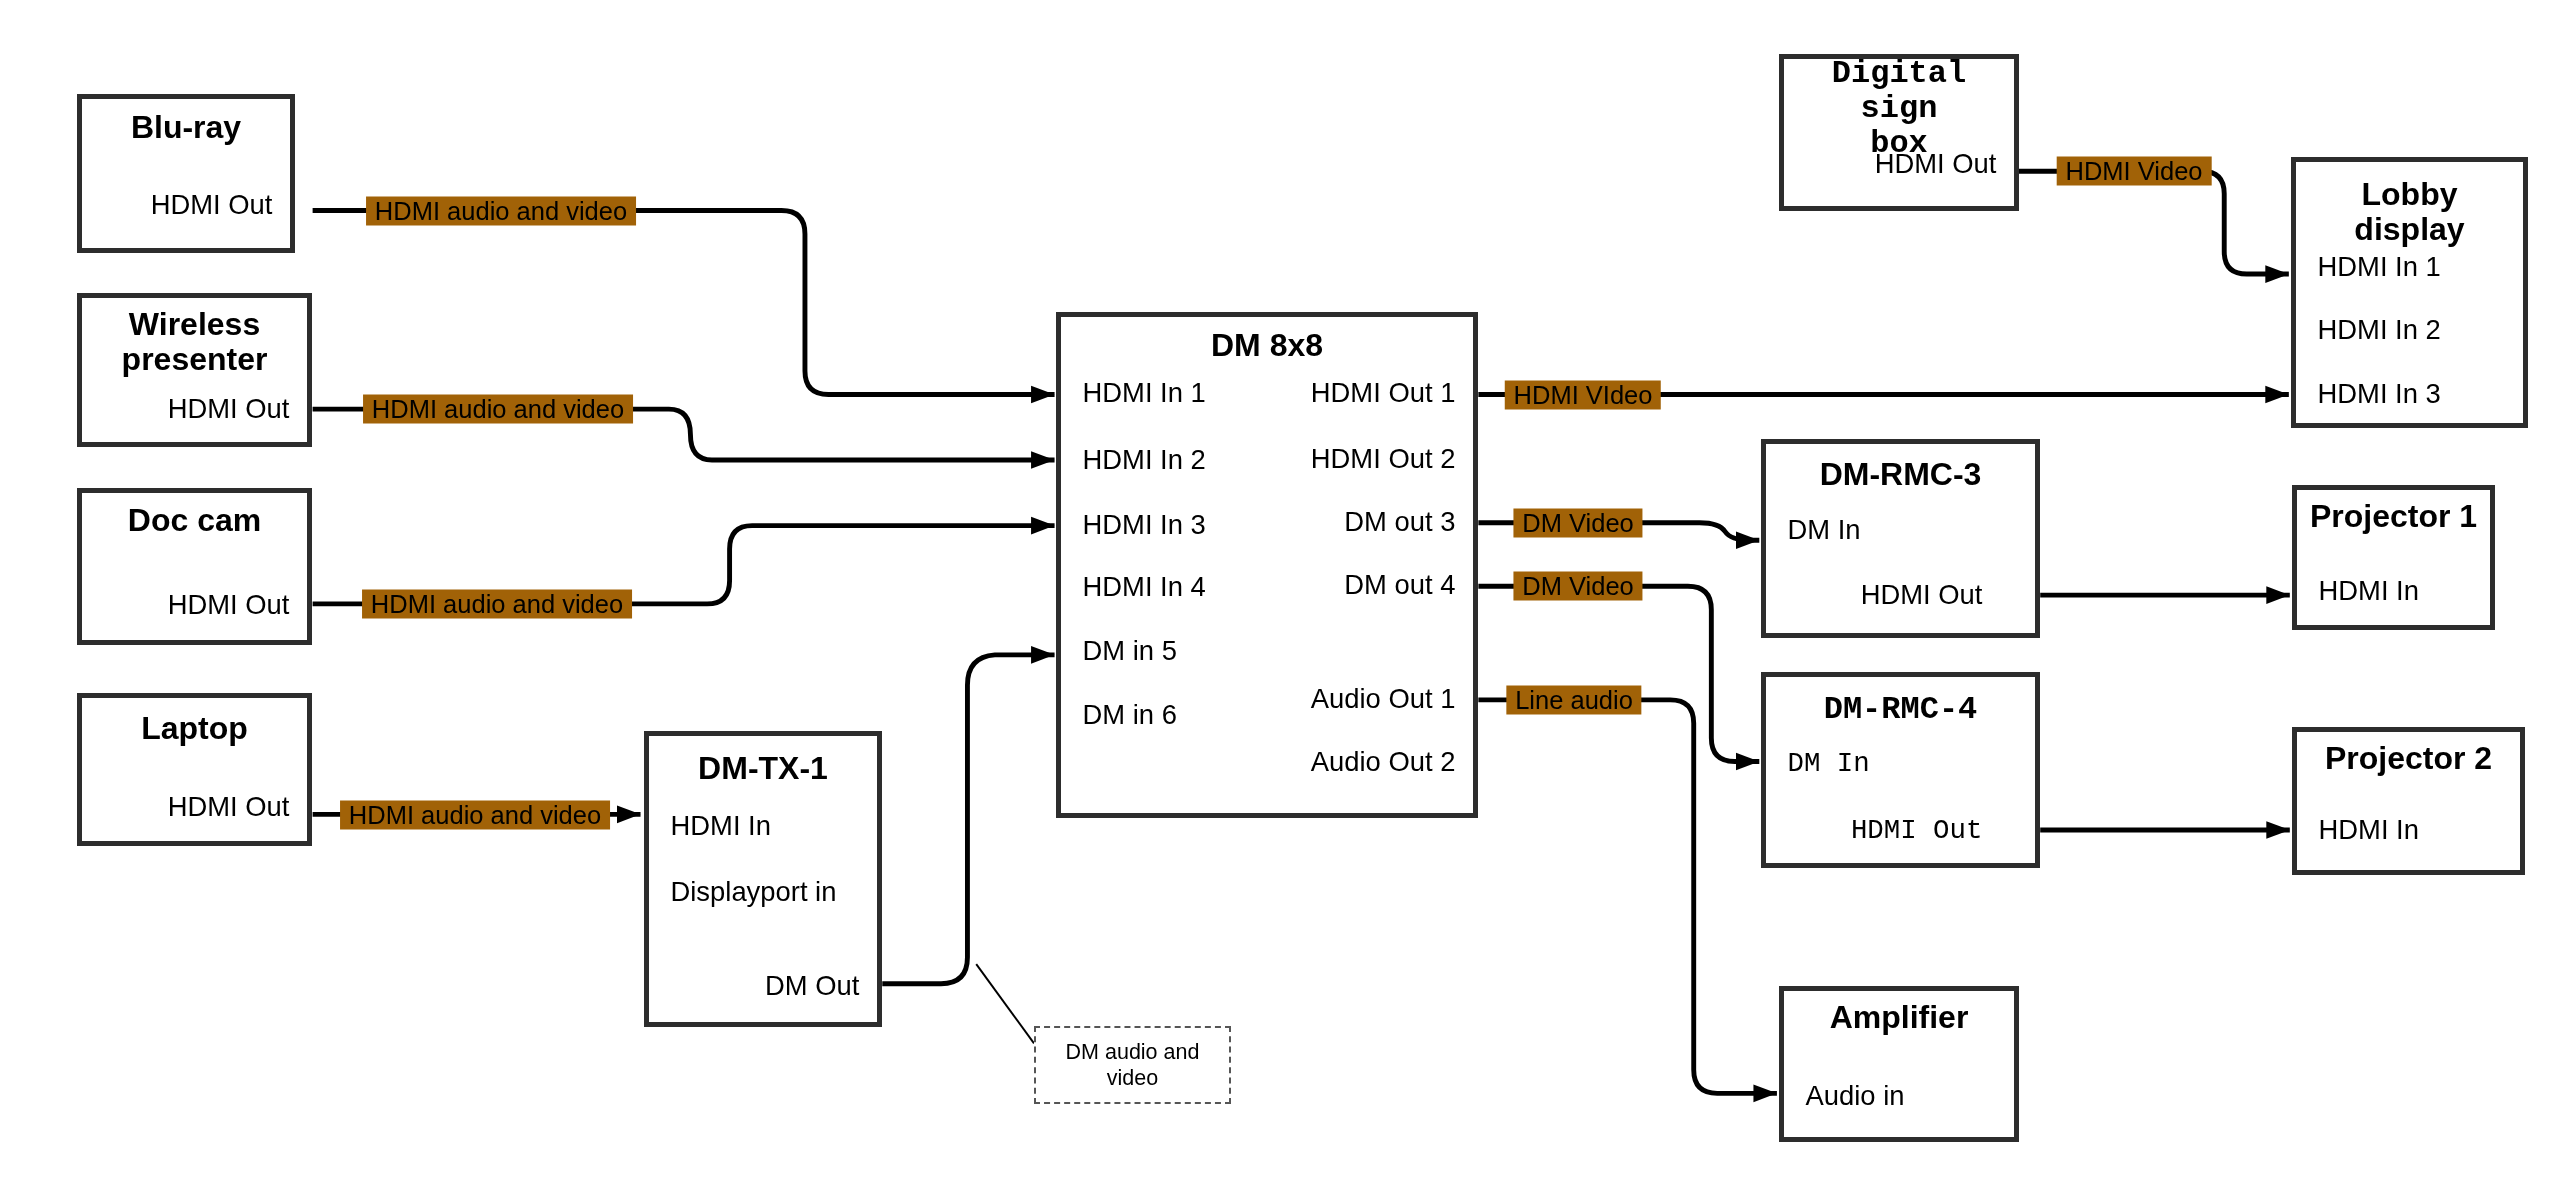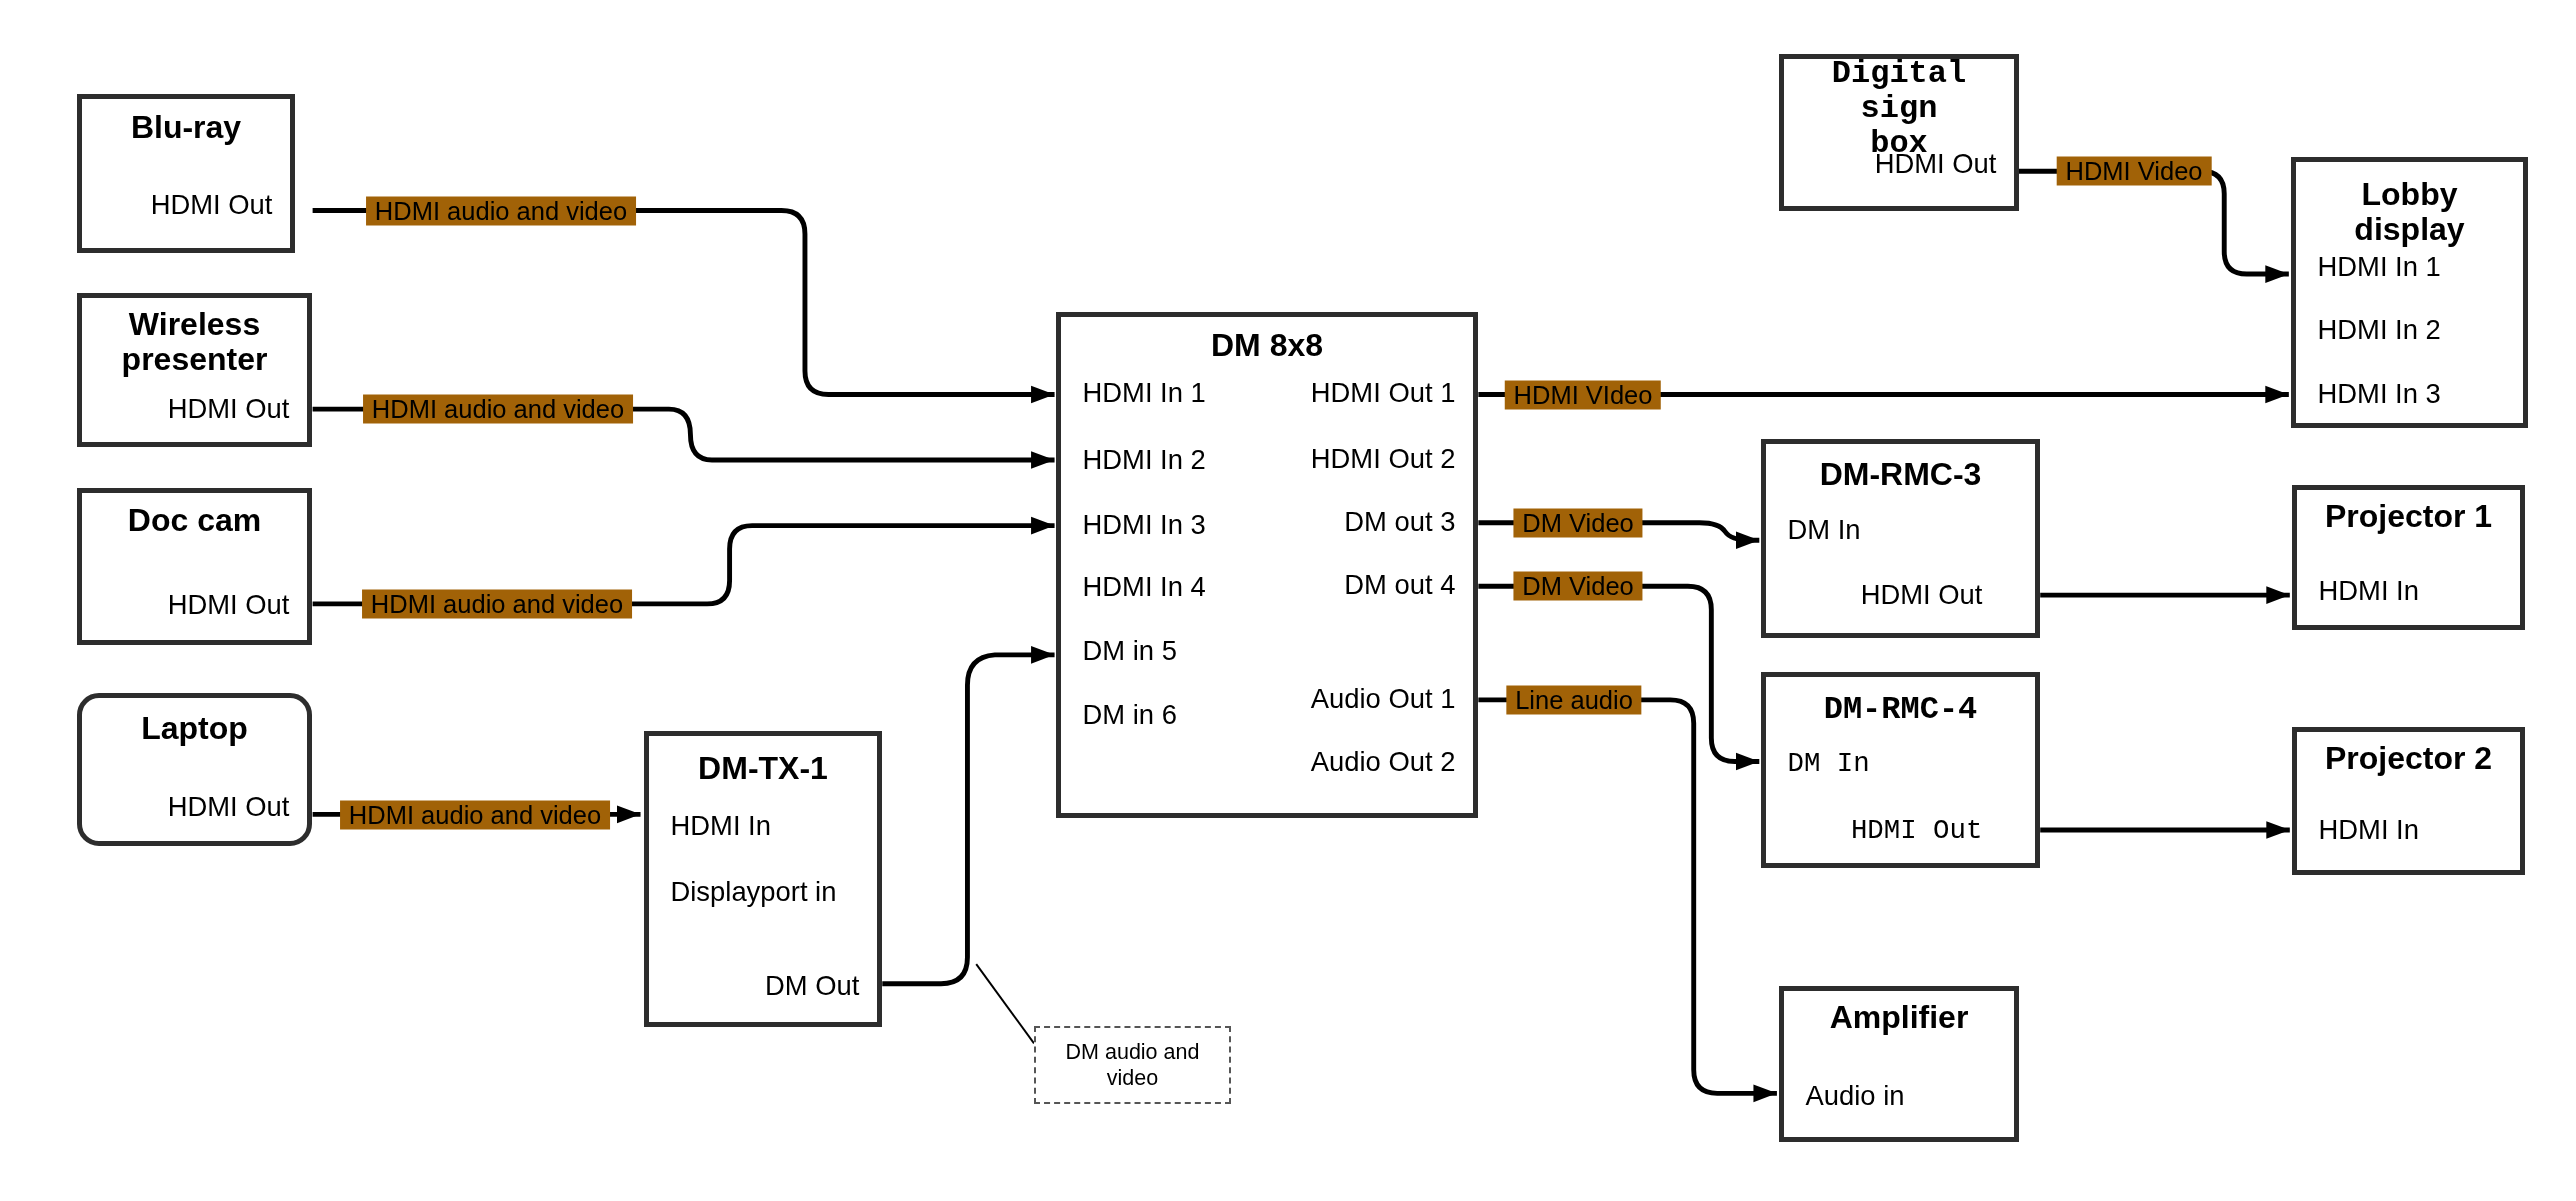--- a/index.html
+++ b/index.html
@@ -65,21 +65,21 @@
     </div>
     <div class="node" style="left: 77px; top: 293px; width: 235px; height: 154px;">
       <div class="title" style="top: 44px;">Wireless
 presenter</div>
       <div class="port right" style="top: 111px;">HDMI Out</div>
     </div>
     <div class="node" style="left: 77px; top: 488px; width: 235px; height: 157px;">
       <div class="title" style="top: 27.4px;">Doc cam</div>
       <div class="port right" style="top: 112px;">HDMI Out</div>
     </div>
-    <div class="node" style="left: 77px; top: 693px; width: 235px; height: 153px; border-radius: 22px;">
+    <div class="node" style="left: 77px; top: 693px; width: 235px; height: 153px;">
       <div class="title" style="top: 30px;">Laptop</div>
       <div class="port right" style="top: 109px;">HDMI Out</div>
     </div>
     <div class="node" style="left: 644px; top: 731px; width: 238px; height: 296px;">
       <div class="title" style="top: 32px;">DM-TX-1</div>
       <div class="port left" style="top: 90px;">HDMI In</div>
       <div class="port left" style="top: 156px;">Displayport in</div>
       <div class="port right" style="top: 250px;">DM Out</div>
     </div>
     <div class="node" style="left: 1056px; top: 312px; width: 422px; height: 506px;">
@@ -107,21 +107,21 @@
 display</div>
       <div class="port left" style="top: 105px;">HDMI In 1</div>
       <div class="port left" style="top: 168px;">HDMI In 2</div>
       <div class="port left" style="top: 232px;">HDMI In 3</div>
     </div>
     <div class="node" style="left: 1761px; top: 439px; width: 279px; height: 199px;">
       <div class="title" style="top: 30px;">DM-RMC-3</div>
       <div class="port left" style="top: 86px;">DM In</div>
       <div class="port right" style="top: 151px; padding-right: 35px;">HDMI Out</div>
     </div>
-    <div class="node" style="left: 2292px; top: 485px; width: 233px; height: 145px;">
+    <div class="node" style="left: 2292px; top: 485px; width: 203px; height: 145px;">
       <div class="title" style="top: 25.5px;">Projector 1</div>
       <div class="port left" style="top: 101px;">HDMI In</div>
     </div>
     <div class="node" style="left: 1761px; top: 672px; width: 279px; height: 196px; font-family: Liberation Mono, monospace;">
       <div class="title" style="top: 32px;">DM-RMC-4</div>
       <div class="port left" style="top: 86px;">DM In</div>
       <div class="port right" style="top: 153px; padding-right: 35px;">HDMI Out</div>
     </div>
     <div class="node" style="left: 2292px; top: 727px; width: 233px; height: 148px;">
       <div class="title" style="top: 25.5px;">Projector 2</div>

